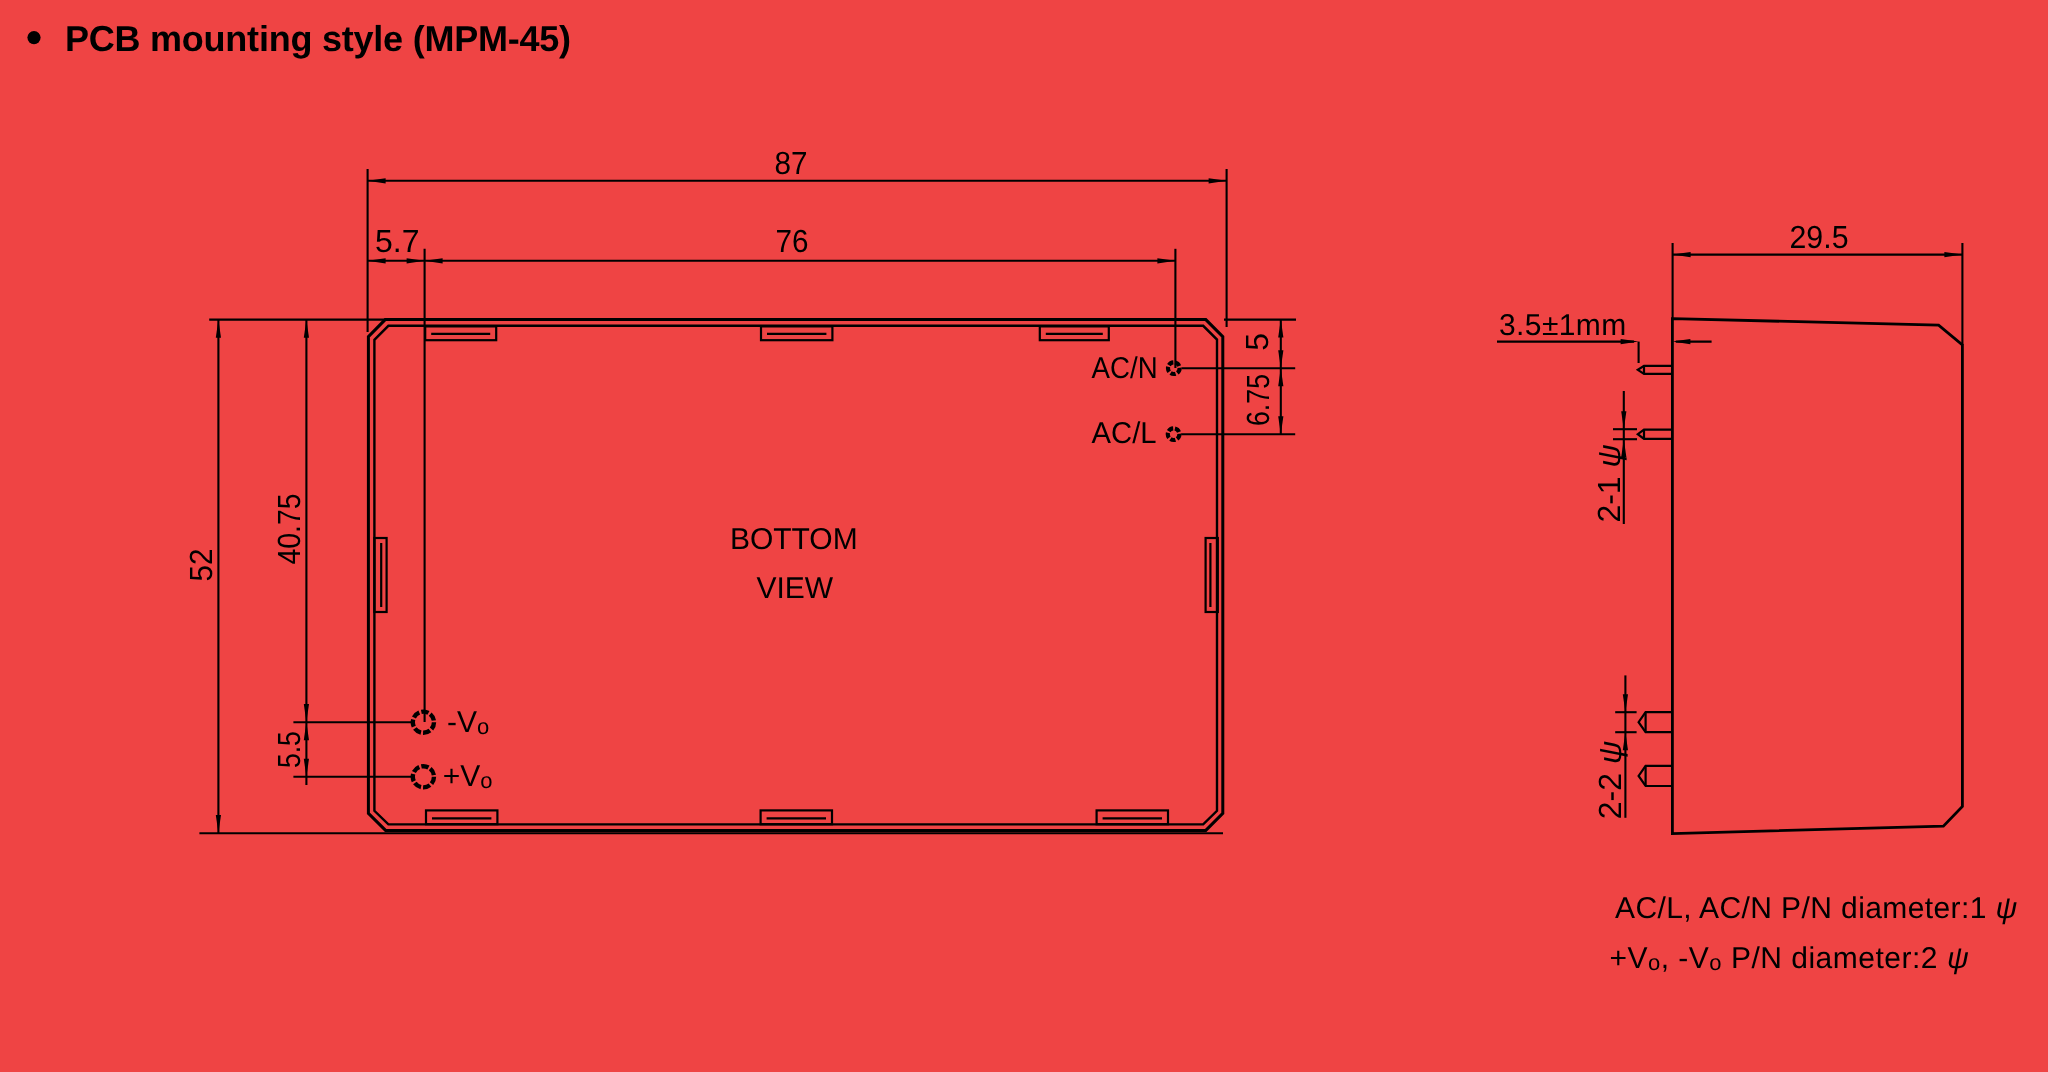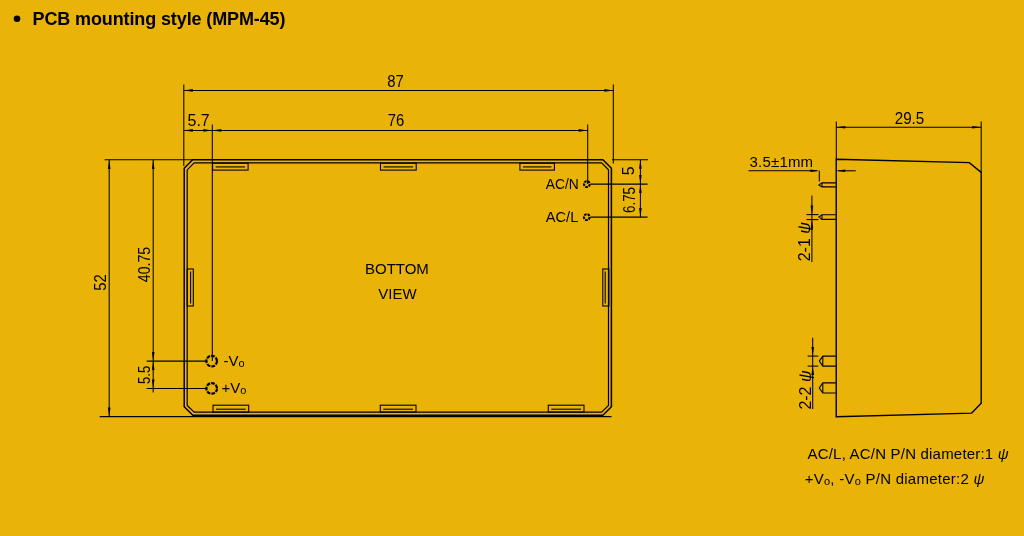--- a/index.html
+++ b/index.html
@@ -1,16 +1,16 @@
 <!DOCTYPE html>
 <html><head>
 <meta charset="utf-8">
 <style>
   html,body{margin:0;padding:0;background:#fff;}
-  .page{position:relative;width:1024px;height:536px;background:#eab308;overflow:hidden;}
+  .page{position:relative;width:1024px;height:536px;background:#ef4444;overflow:hidden;}
   svg{position:absolute;left:0;top:0;}
   text{font-family:"Liberation Sans",sans-serif;fill:#000;}
   .dim{font-size:16px;font-weight:normal;}
   .lbl{font-size:15px;}
 </style>
 </head>
 <body>
 <div class="page">
 <svg width="1024" height="536" viewBox="0 0 1024 536">
 <g stroke="#000" fill="none" stroke-width="1.05">

